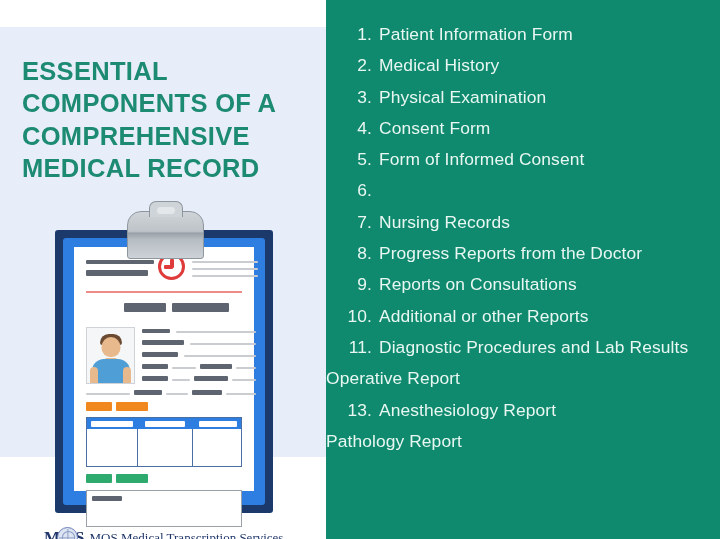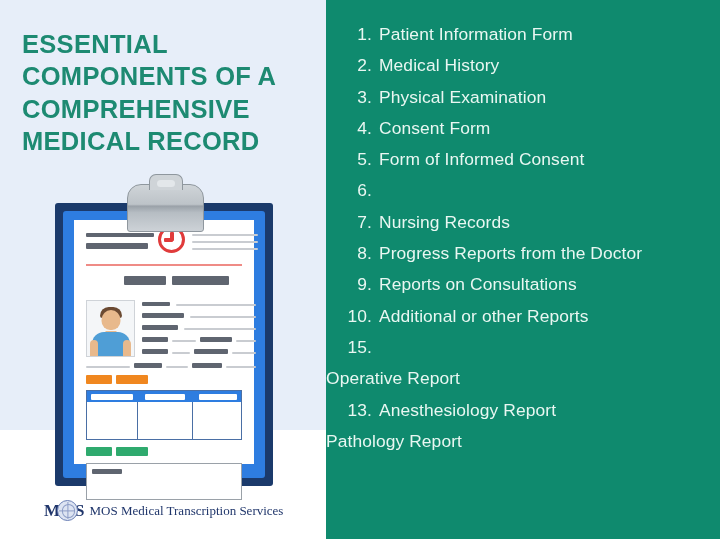--- a/index.html
+++ b/index.html
@@ -9,20 +9,21 @@
     background:#ffffff;
   }
   .poster{position:relative;width:720px;height:539px;display:flex;}
 
   
   .left-panel{
     position:relative;
     width:326px;height:430px;
     background:#e7eef9;
     flex:0 0 326px;
+    margin-top:27px;
   }
   .divider-stripe{
     position:absolute;left:326px;top:0;width:5px;height:539px;
     background:#a8ded2;
   }
   .title{
     position:absolute;left:22px;top:28px;width:290px;
     font-size:25.5px;line-height:1.27;
     font-weight:bold;
     letter-spacing:.3px;
@@ -281,21 +282,22 @@
       </li>
       <li class="list-item">
         <span class="li-num">9.</span>
         <span class="li-text">Reports on Consultations</span>
       </li>
       <li class="list-item">
         <span class="li-num">10.</span>
         <span class="li-text">Additional or other Reports</span>
       </li>
       <li class="list-item">
-        <span class="li-num">15.</span>
+        <span class="li-num">11.</span>
+        <span class="li-text">Diagnostic Procedures and Lab Results</span>
       </li>
       <li class="list-item">
         <span class="li-text">Operative Report</span>
       </li>
       <li class="list-item">
         <span class="li-num">13.</span>
         <span class="li-text">Anesthesiology Report</span>
       </li>
       <li class="list-item">
         <span class="li-text">Pathology Report</span>

